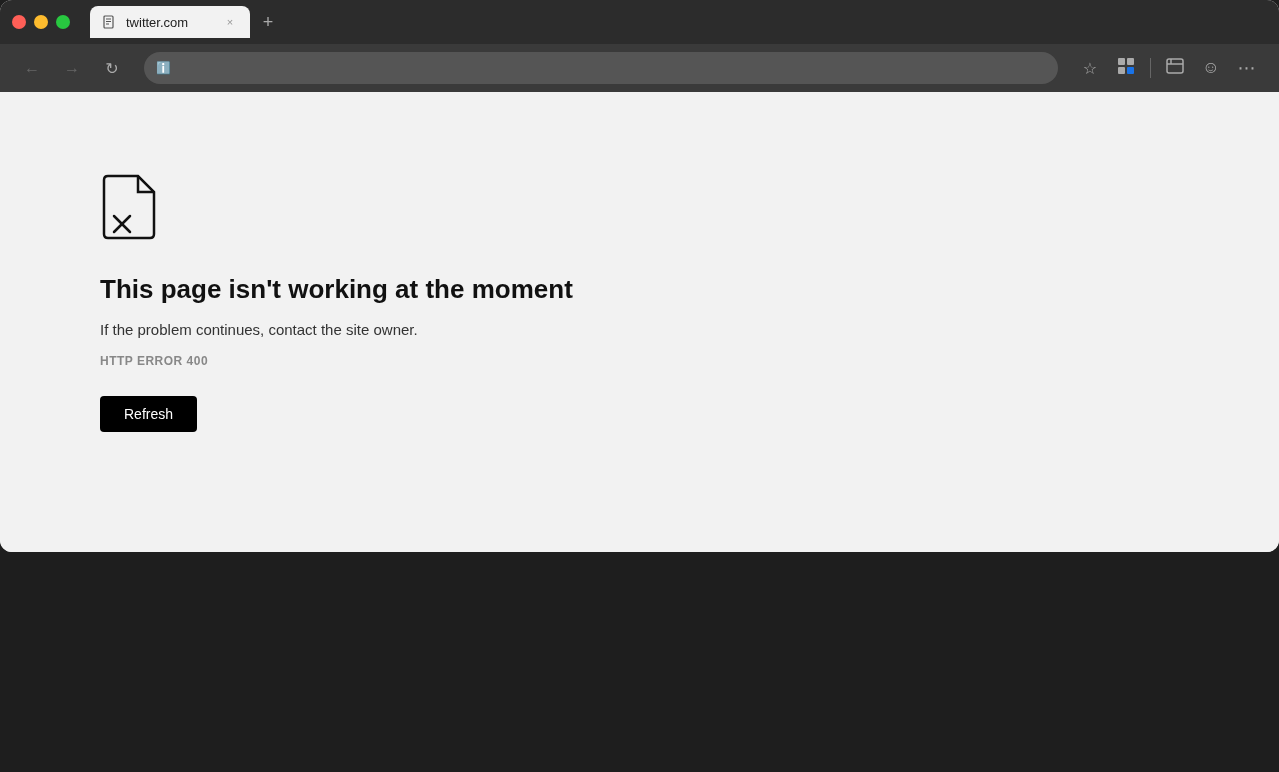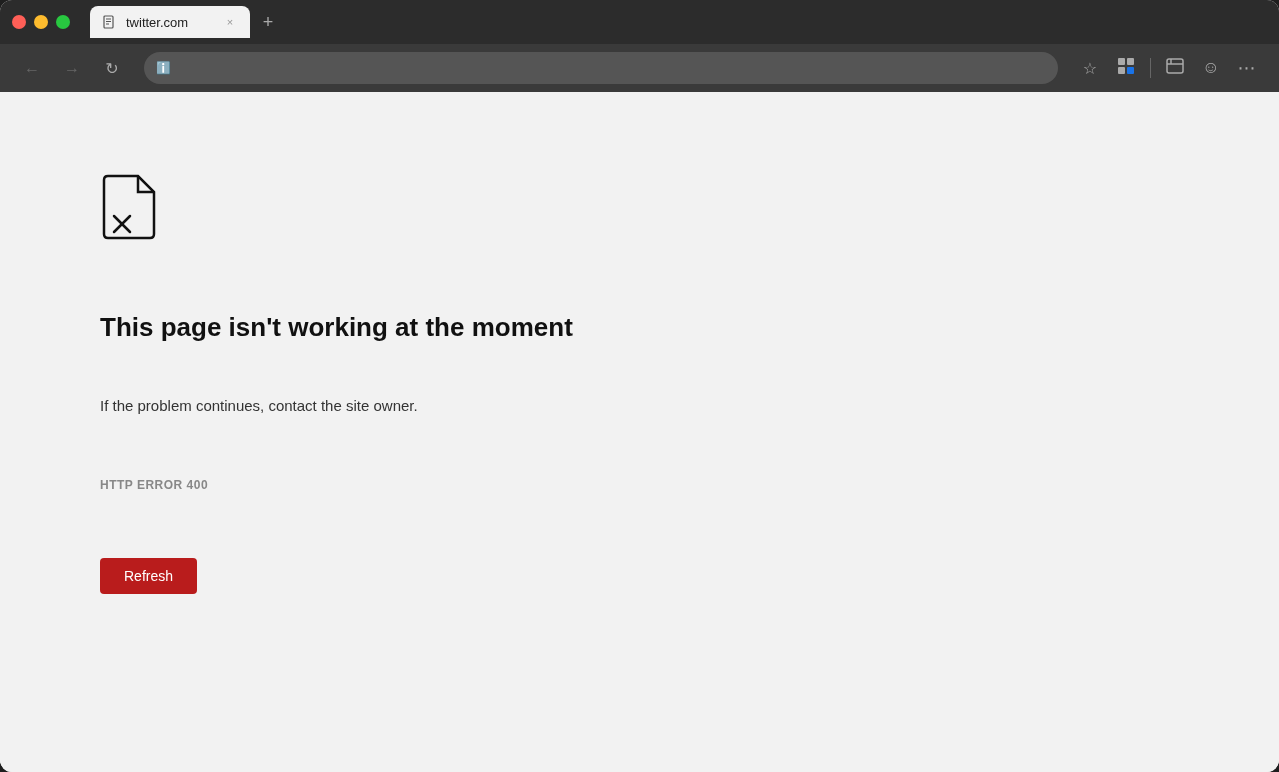--- a/index.html
+++ b/index.html
@@ -1,21 +1,21 @@
 <!DOCTYPE html>
 <html><head>
   <meta charset="utf-8">
   <style>
     * { margin: 0; padding: 0; box-sizing: border-box; }
     body { font-family: -apple-system, BlinkMacSystemFont, 'Segoe UI', sans-serif; background: #1e1e1e; width: 1279px; height: 772px; overflow: hidden; }
 
     
     .browser-window {
       width: 1279px;
-      height: 772px;
+      height: 552px;
       border-radius: 12px;
       overflow: hidden;
       display: flex;
       flex-direction: column;
       background: #f2f2f2;
     }
 
     
     .title-bar {
       background: #2c2c2c;
@@ -196,21 +196,20 @@
 
     
     .page-content {
       flex: 1;
       background: #f2f2f2;
       display: flex;
       flex-direction: column;
       align-items: flex-start;
       justify-content: flex-start;
       padding: 80px 100px;
-      gap: 38px;
     }
 
     .error-icon {
       margin-bottom: 28px;
     }
 
     .file-error-svg {
       width: 60px;
       height: 70px;
     }
@@ -218,34 +217,34 @@
     .error-heading {
       font-size: 26px;
       font-weight: 700;
       color: #111;
       margin-bottom: 16px;
     }
 
     .error-description {
       font-size: 15px;
       color: #333;
-      margin-bottom: 26px;
+      margin-bottom: 16px;
     }
 
     .error-code {
       font-size: 12px;
       color: #888;
       text-transform: uppercase;
       letter-spacing: 0.5px;
       margin-bottom: 28px;
       font-weight: bold;
     }
 
     .refresh-btn {
-      background: #b91c1c;
+      background: #000000;
       color: white;
       border: none;
       border-radius: 4px;
       padding: 10px 24px;
       font-size: 14px;
       font-weight: 500;
       cursor: pointer;
     }
   </style>
 </head>

